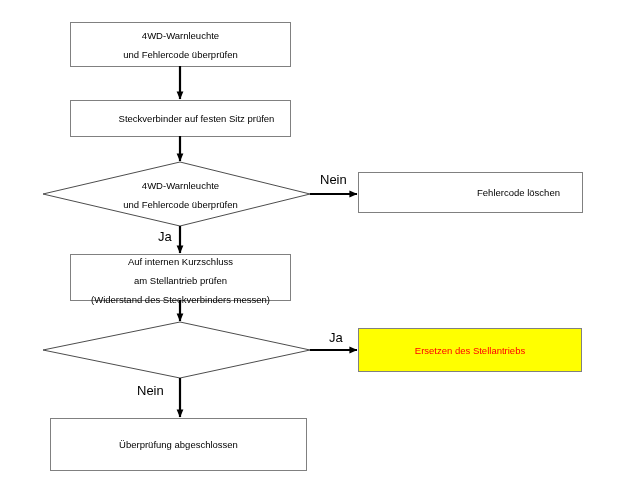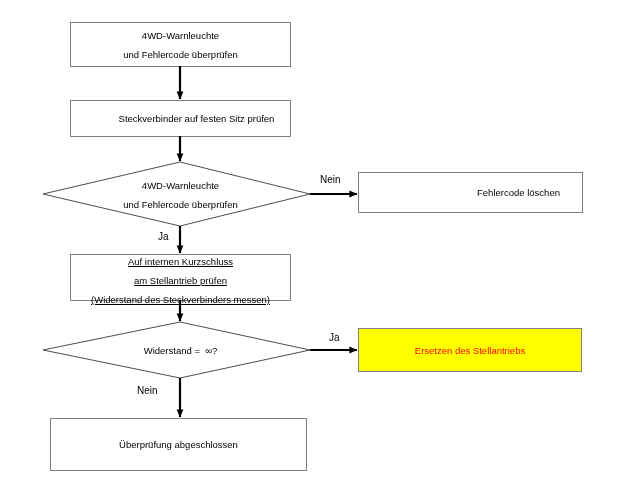--- a/index.html
+++ b/index.html
@@ -31,21 +31,21 @@
     justify-content: center;
     text-align: center;
     font-size: 9.5px;
     line-height: 19px;
     color: #000000;
     pointer-events: none;
     white-space: pre;
   }
   .edge-label {
     position: absolute;
-    font-size: 10px;
+    font-size: 13px;
     line-height: 11px;
     color: #000000;
     white-space: pre;
     text-align: right;
   }
   .action-label {
     color: #ff0000;
   }
 </style>
 </head>
@@ -94,25 +94,24 @@
   <div class="node-label" style="left:70px; top:22px; width:221px; height:45px;">4WD-Warnleuchte
 und Fehlercode überprüfen</div>
 
   <div class="node-label" style="left:86px; top:100px; width:221px; height:37px;">Steckverbinder auf festen Sitz prüfen</div>
 
   <div class="node-label" style="left:70px; top:172px; width:221px; height:45px;">4WD-Warnleuchte
 und Fehlercode überprüfen</div>
 
   <div class="node-label" style="left:358px; top:172px; width:225px; height:41px;padding-left:48px;">Fehlercode löschen</div>
 
-  <div class="node-label" style="left:62px; top:254px; width:237px; height:53px;text-decoration:underline;">Auf internen Kurzschluss
+  <div class="node-label" style="left:62px; top:254px; width:237px; height:53px;">Auf internen Kurzschluss
 am Stellantrieb prüfen
 (Widerstand des Steckverbinders messen)</div>
 
-  <div class="node-label" style="left:100px; top:334px; width:161px; height:32px;">Widerstand =  ∞?</div>
 
   <div class="node-label" style="left:50px; top:418px; width:257px; height:53px;">Überprüfung abgeschlossen</div>
 
   <div class="node-label action-label" style="left:358px; top:328px; width:224px; height:44px;">Ersetzen des Stellantriebs</div>
 
   <div class="edge-label" style="left:320px; top:174px;">Nein</div>
 
   <div class="edge-label" style="left:158px; top:231px;">Ja</div>
 
   <div class="edge-label" style="left:329px; top:332px;">Ja</div>

